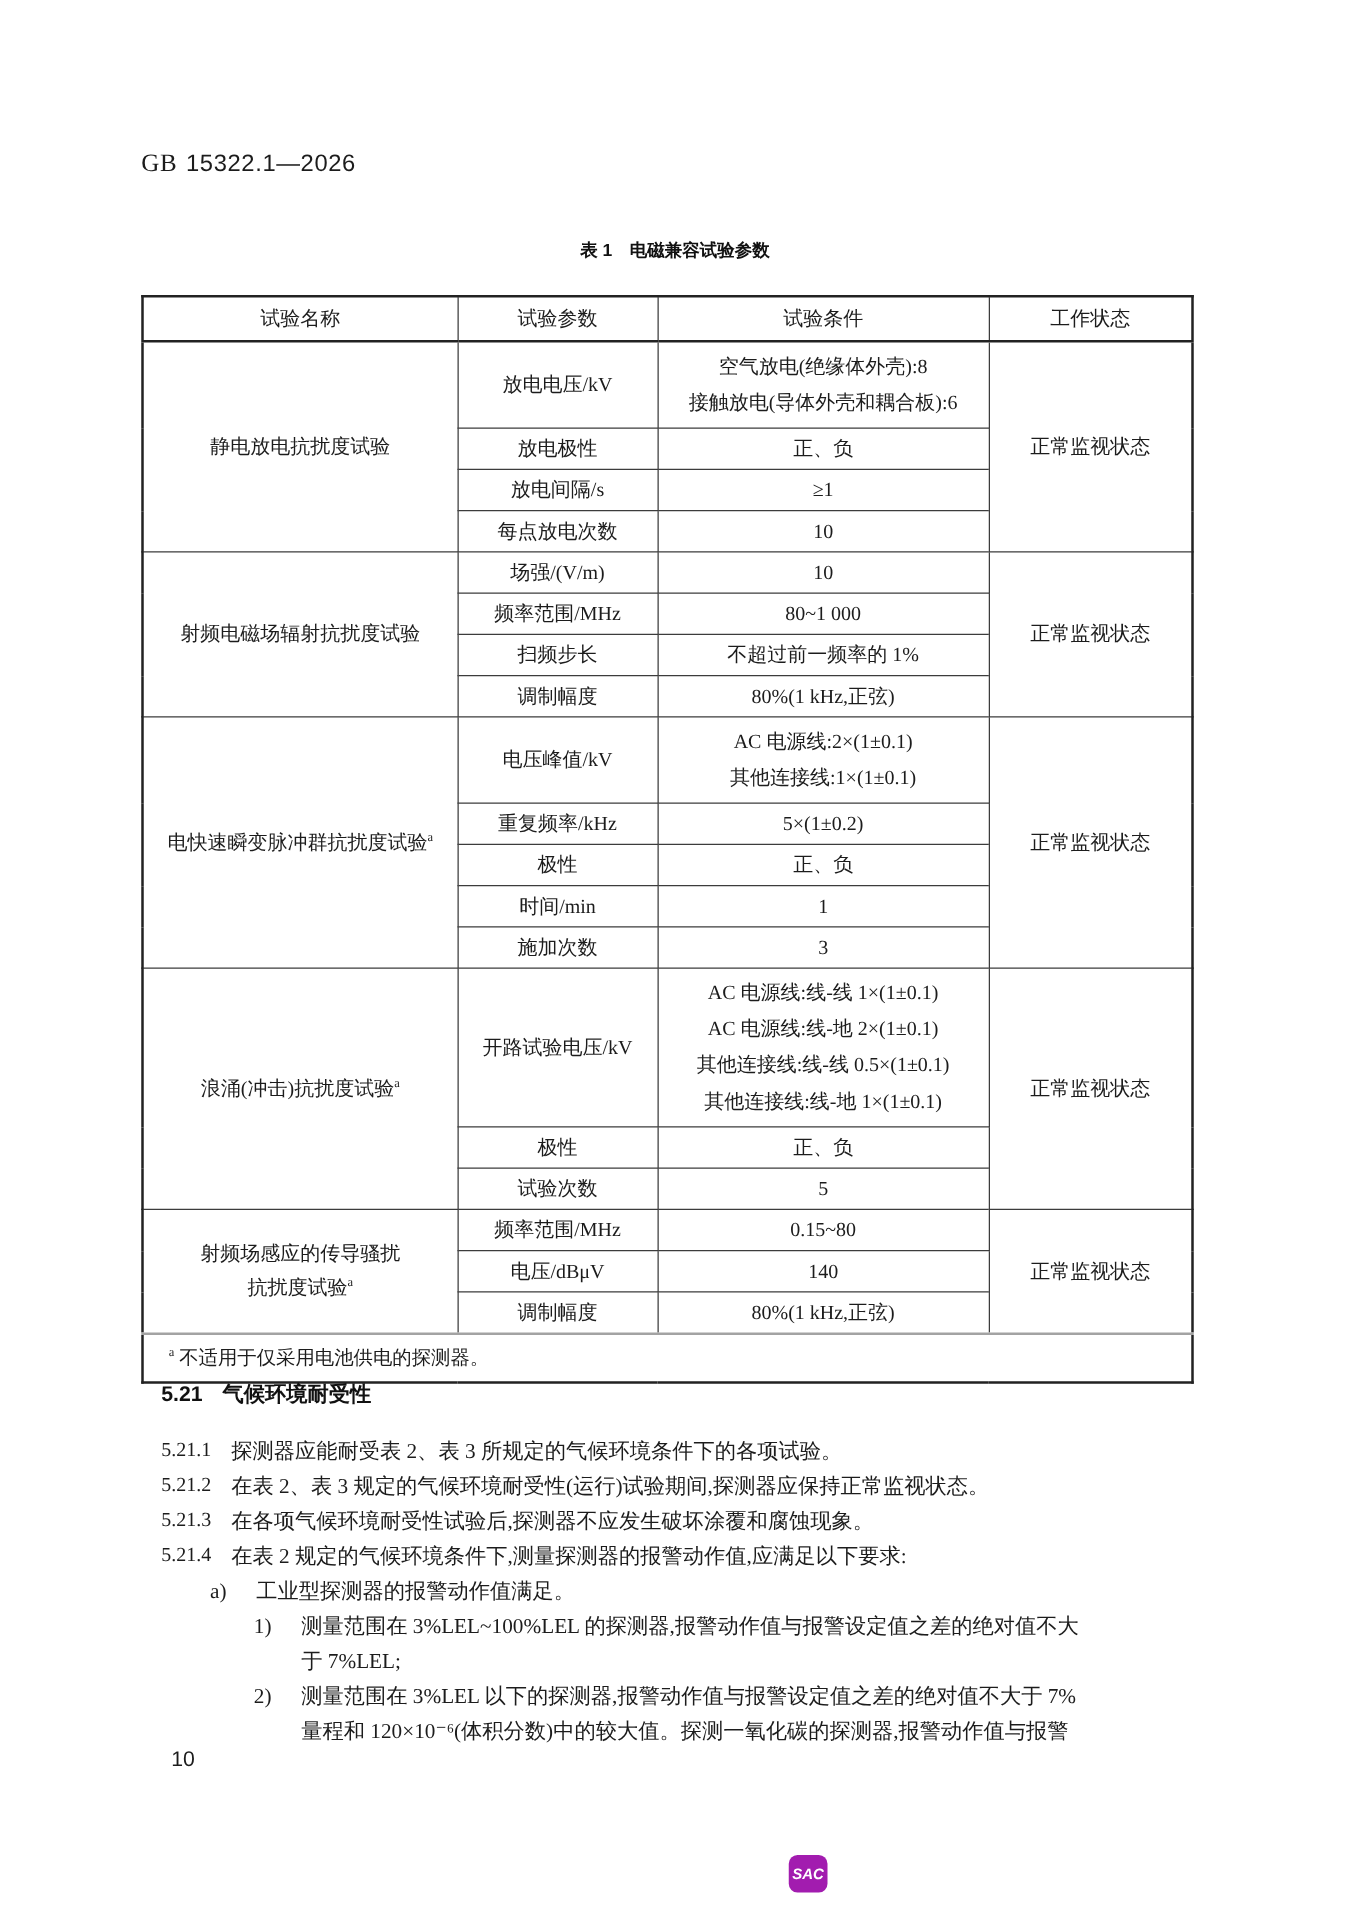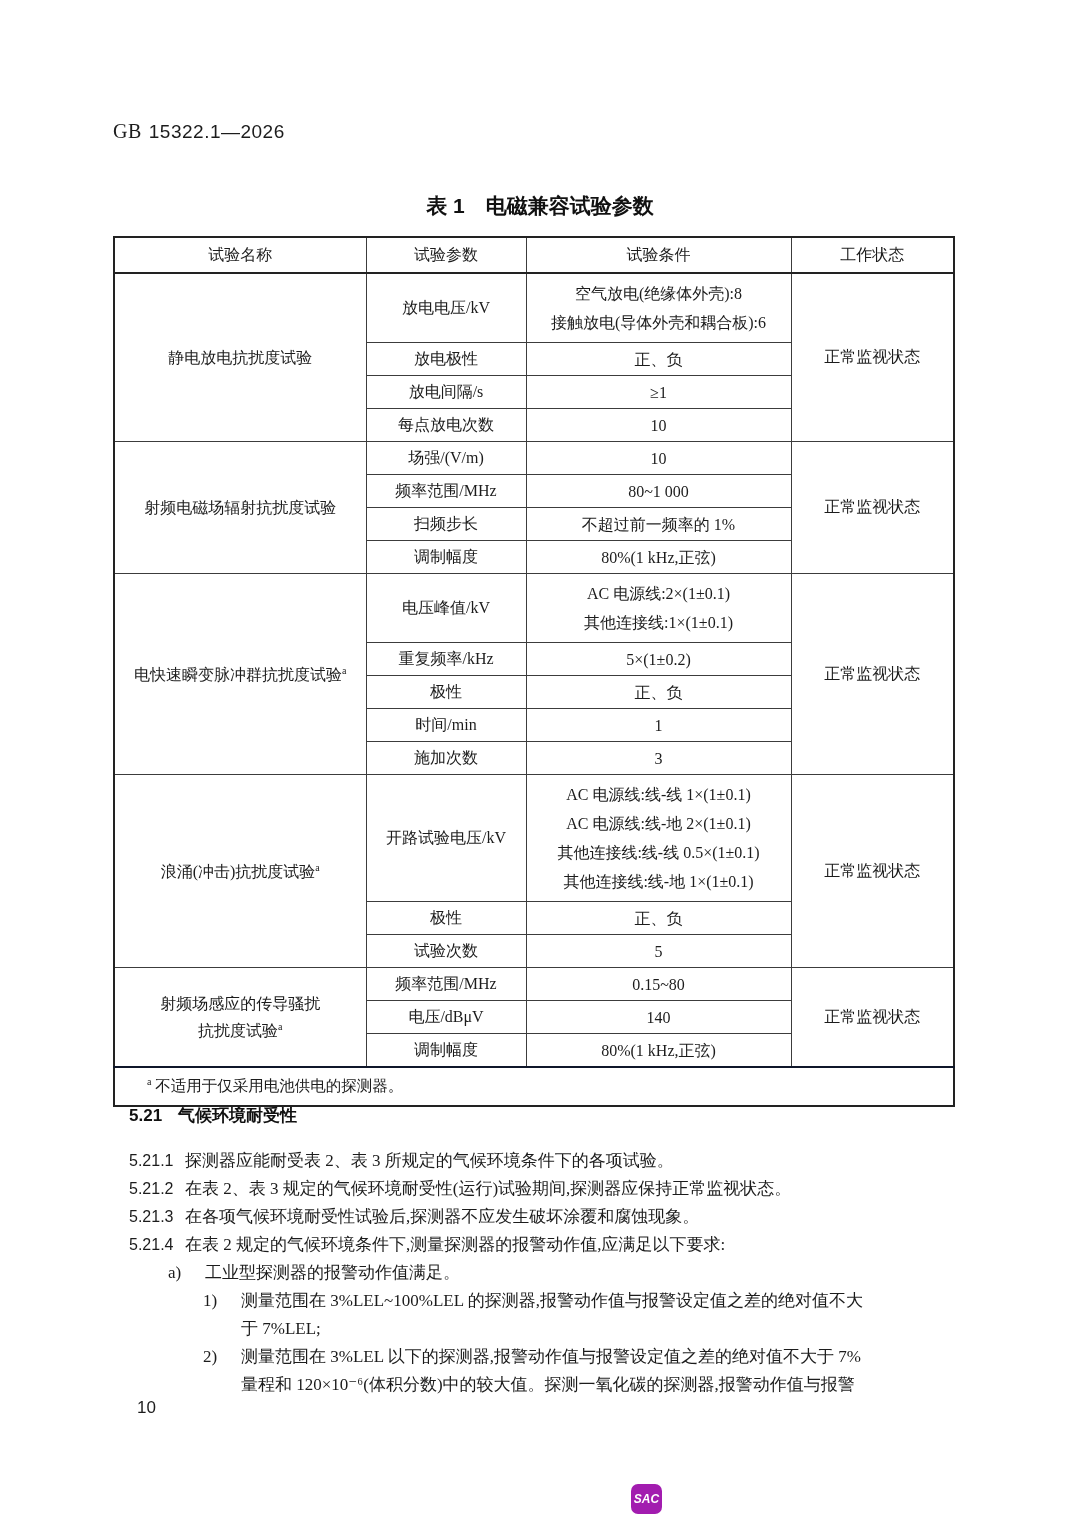--- a/index.html
+++ b/index.html
@@ -7,48 +7,48 @@
     position:relative;width:1080px;height:1527px;background:#ffffff;
     font-family:"Liberation Serif","DejaVu Serif",serif;color:#1c1c1c;overflow:hidden;
   }
   
   .std-number{position:absolute;top:120px;left:113px;font-size:20px;letter-spacing:.5px;}
   .std-number .prefix{font-weight:400;font-family:"Liberation Serif",serif;}
   .std-number .num{font-family:"Liberation Sans",sans-serif;font-size:19px;margin-left:7px;}
   
   .table-title{
     position:absolute;top:192px;left:0;width:100%;text-align:center;
-    font-family:"Liberation Sans",sans-serif;font-weight:700;font-size:21px;color:#111;
+    font-family:"Liberation Sans",sans-serif;font-weight:700;font-size:14px;color:#111;
   }
   
   table.emc{
     position:absolute;top:236px;left:113px;width:840px;
     border-collapse:collapse;table-layout:fixed;font-size:16px;color:#1c1c1c;
     border:2px solid #222;
   }
   table.emc th, table.emc td{
     border:1px solid #3c3c3c;text-align:center;vertical-align:middle;padding:0;
     font-weight:400;
   }
   table.emc thead th{height:34px;border-bottom:2px solid #222;}
   td.c-param, td.c-cond{height:32px;}
   td.c-name div{line-height:27px;}
   td.c-cond div{line-height:29px;}
   td.c-cond.multi{padding:5px 0;}
   sup{font-size:10px;line-height:0;}
   tr.footnote-row td{
-    border-top:2px solid #0f172a;text-align:left;height:37px;
-    padding-left:32px;font-size:15.5px;
+    border-top:2px solid #a3a3a3;text-align:left;height:37px;
+    padding-left:20px;font-size:15.5px;
   }
   
   .section{position:absolute;top:1104px;left:129px;width:845px;font-size:17px;}
   .sec-heading{font-family:"Liberation Sans",sans-serif;font-weight:700;font-size:17px;color:#111;margin-bottom:20px;}
   .sec-heading .sec-num{margin-right:16px;}
   .clause{display:flex;line-height:28px;}
-  .clause .cnum{flex:0 0 56px;font-family:Liberation Sans, sans-serif;font-size:16px;}
+  .clause .cnum{flex:0 0 56px;font-family:Liberation Serif, serif;font-size:16px;}
   .clause .ctext{flex:1;}
   .item-a{padding-left:39px;line-height:28px;}
   .item-a .ilabel{display:inline-block;width:37px;}
   .num-item .line{line-height:28px;}
   .num-item .first{display:flex;padding-left:74px;}
   .num-item .first .ilabel{flex:0 0 38px;}
   .num-item .cont{padding-left:112px;}
   
   .page-number{
     position:absolute;top:1398px;left:137px;

